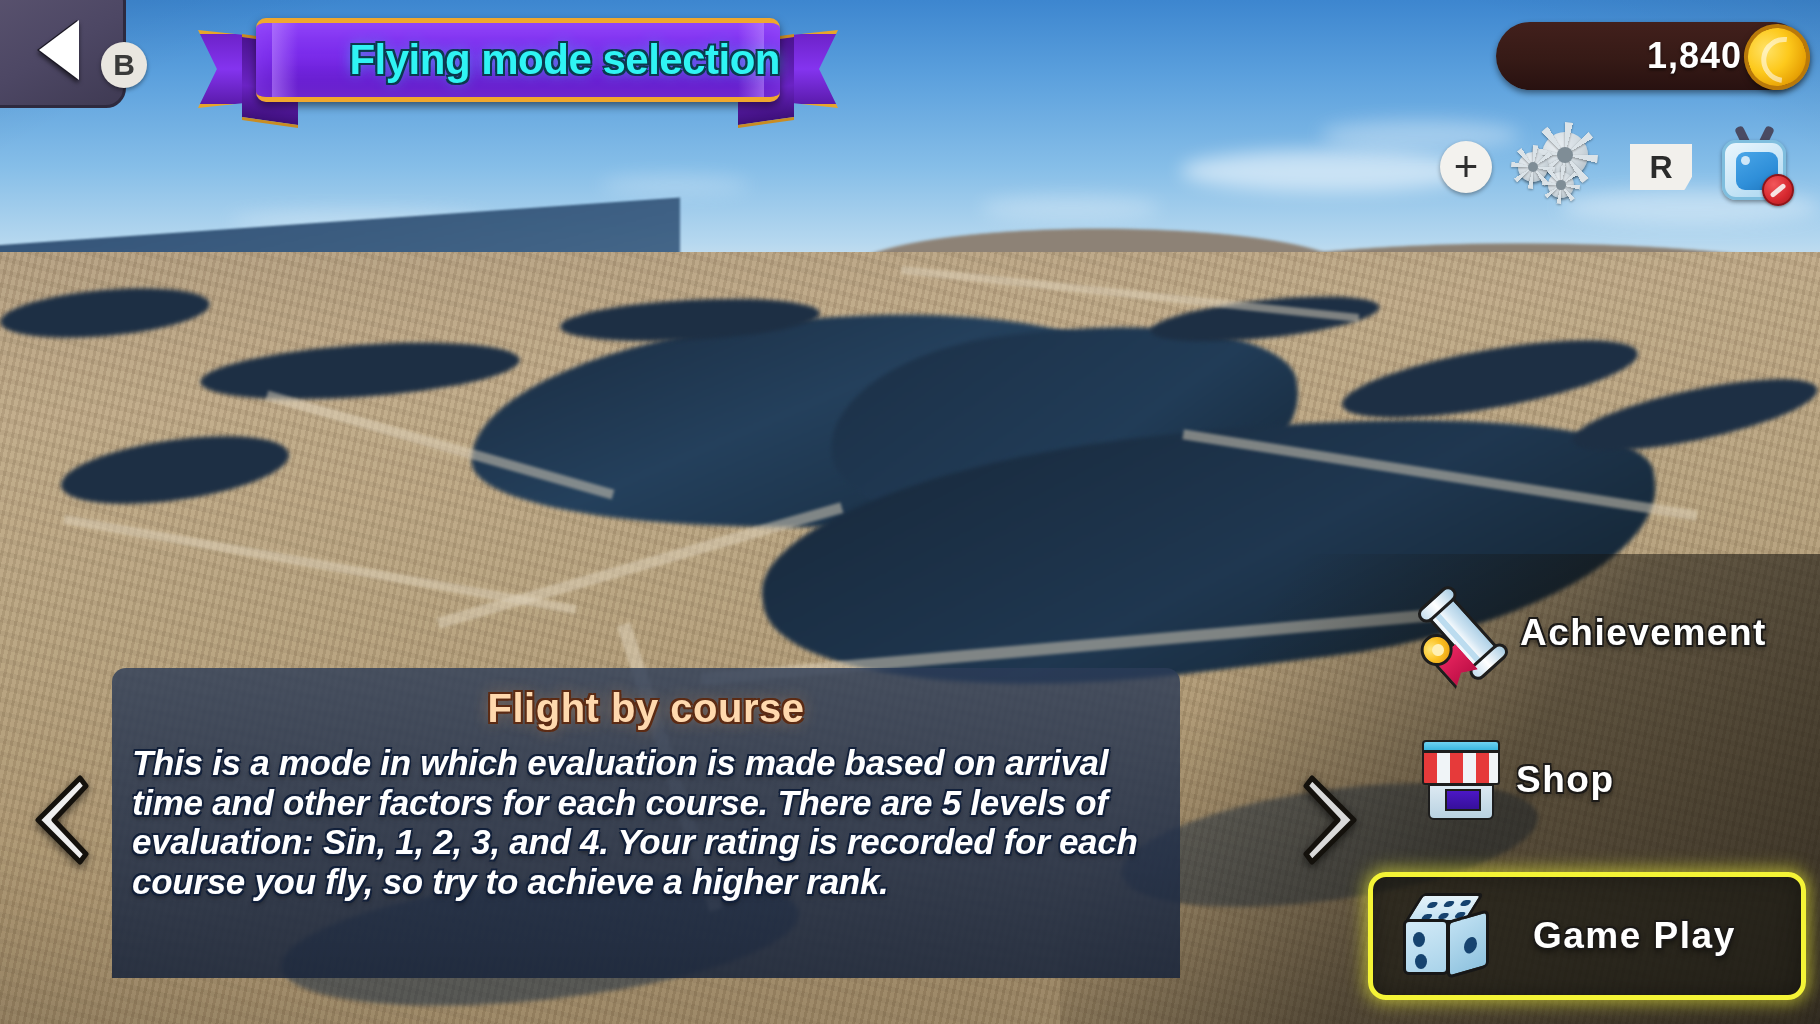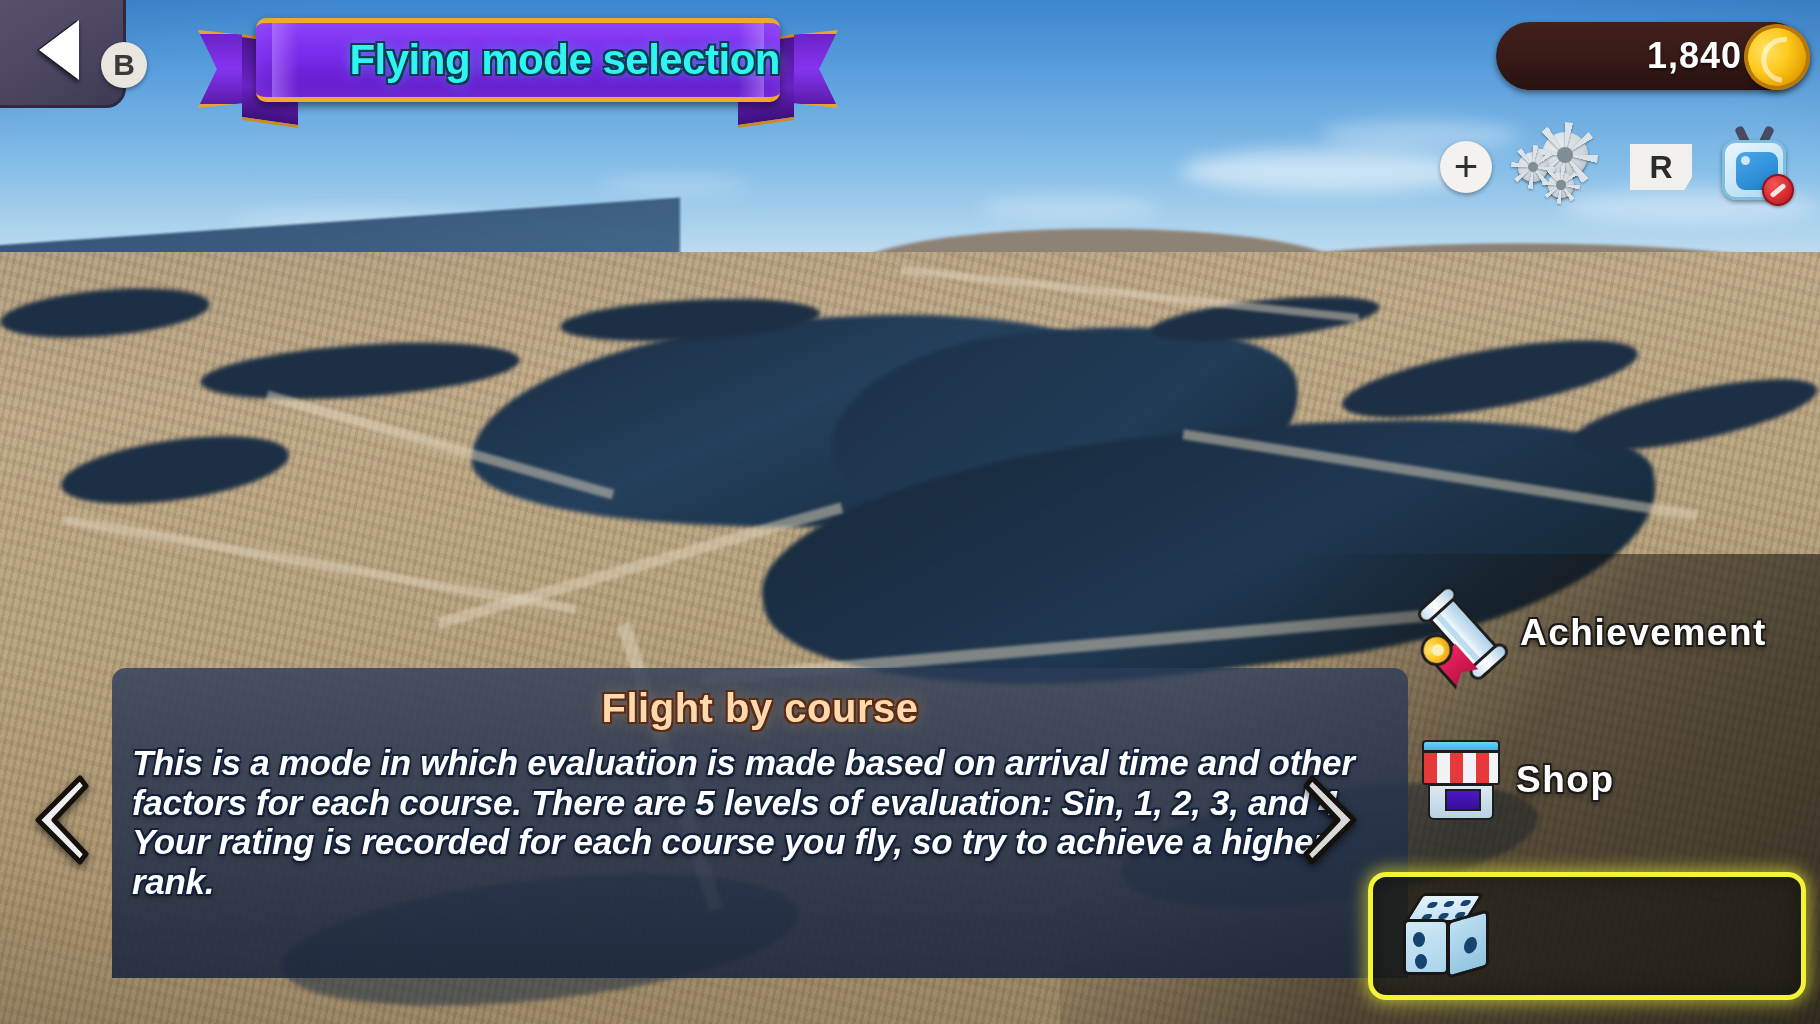--- a/index.html
+++ b/index.html
@@ -297,21 +297,21 @@
     box-shadow:0 1px 3px rgba(0,0,0,.45);
   }
   .tv-ban::after {
     content:""; position:absolute; left:5px; top:12px; width:18px; height:5px;
     background:#f6e4e4; border-radius:3px; transform:rotate(-40deg);
   }
 
   
   #desc-panel {
     position:absolute; left:112px; top:668px;
-    width:1296px; height:310px;
+    width:1068px; height:310px;
     background:linear-gradient(180deg, rgba(44,60,88,.80) 0%, rgba(34,48,74,.84) 55%, rgba(26,38,60,.88) 100%);
     border-radius:14px 14px 0 0;
     padding:18px 20px 10px 20px;
     backdrop-filter:blur(1px);
   }
   #desc-title {
     text-align:center;
     font-size:40px; font-weight:bold;
     color:#ffd9ae;
     text-shadow:
@@ -598,15 +598,16 @@
         <span class="pip pt"></span>
       </div>
       <div class="dice-side">
         <span class="pip ps"></span>
       </div>
       <div class="dice-front">
         <span class="pip pf"></span>
         <span class="pip pf"></span>
       </div>
     </div>
+    <span class="menu-label">Game Play</span>
   </div>
 
 </div>
 
 </body></html>

